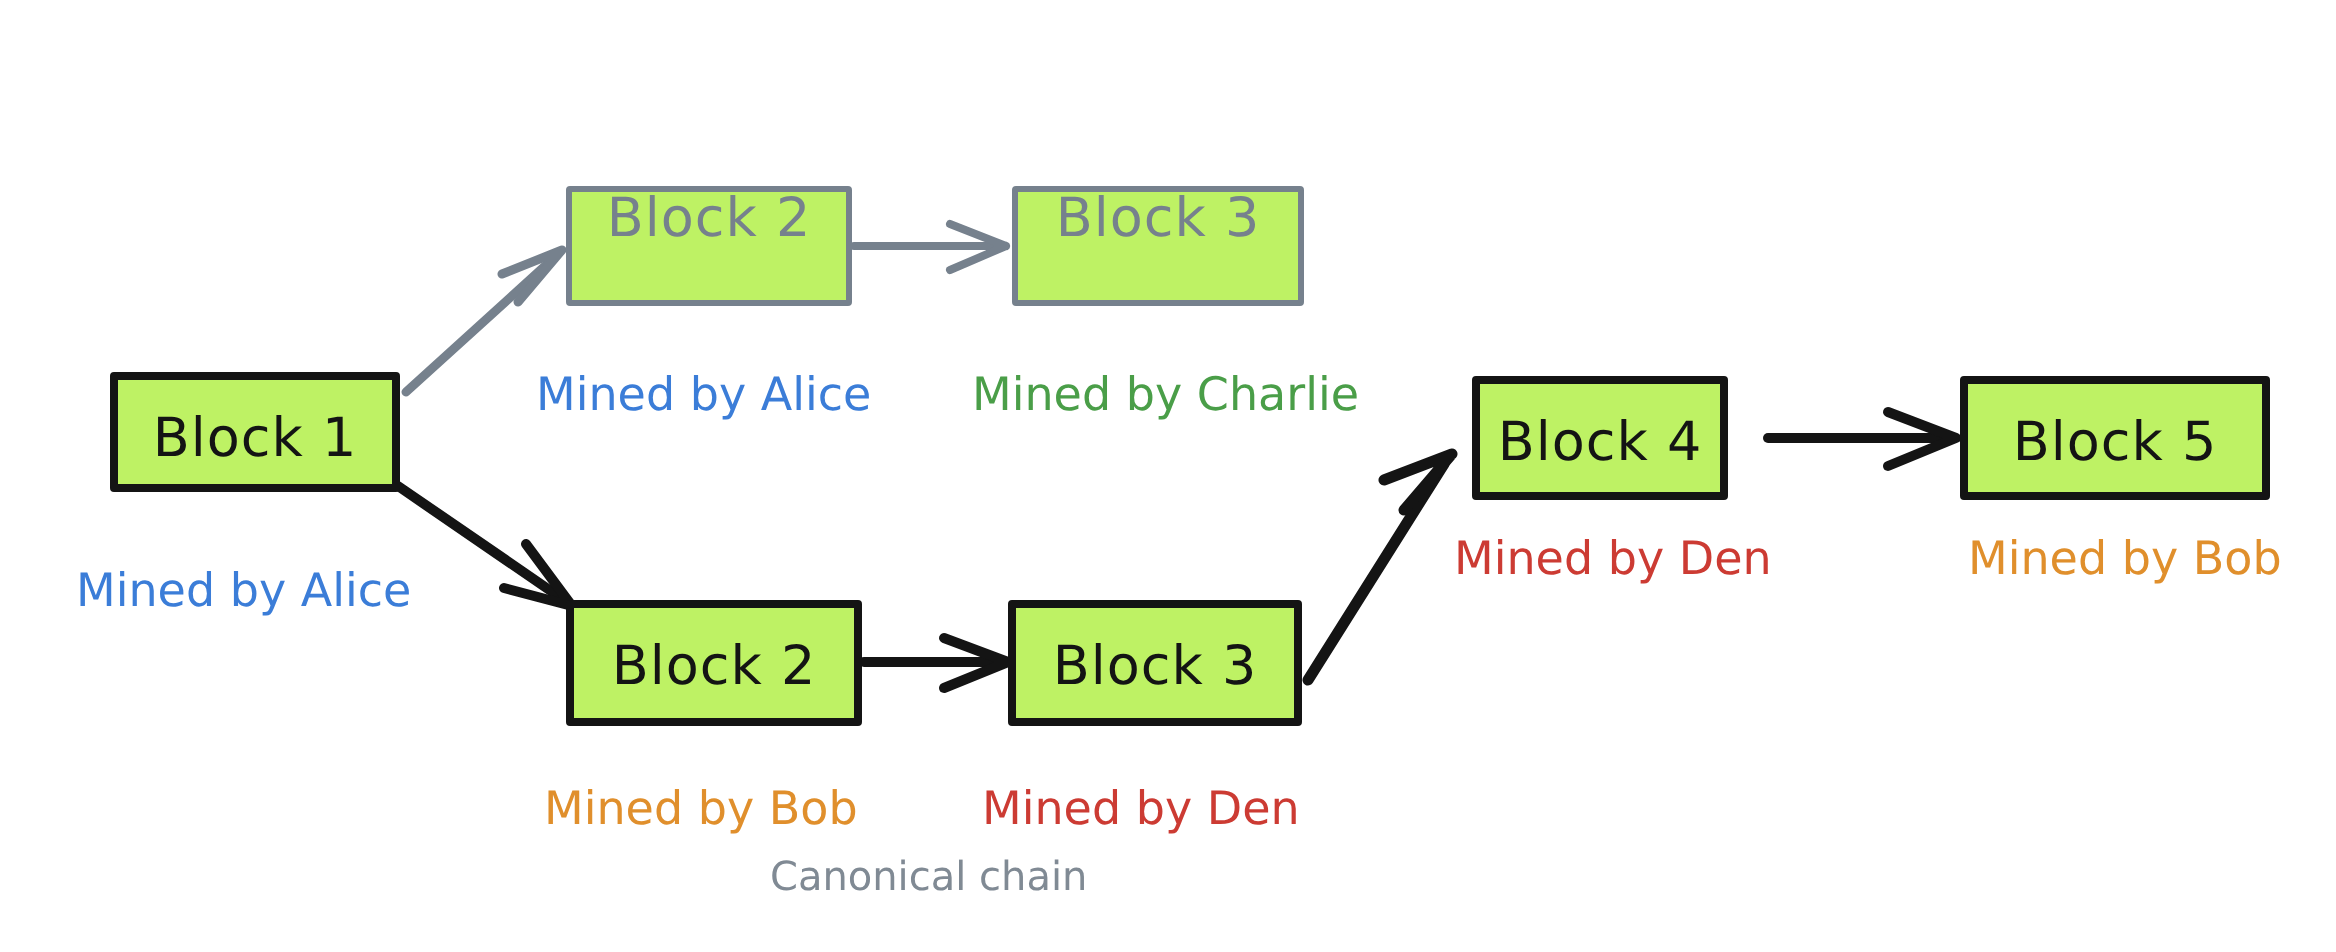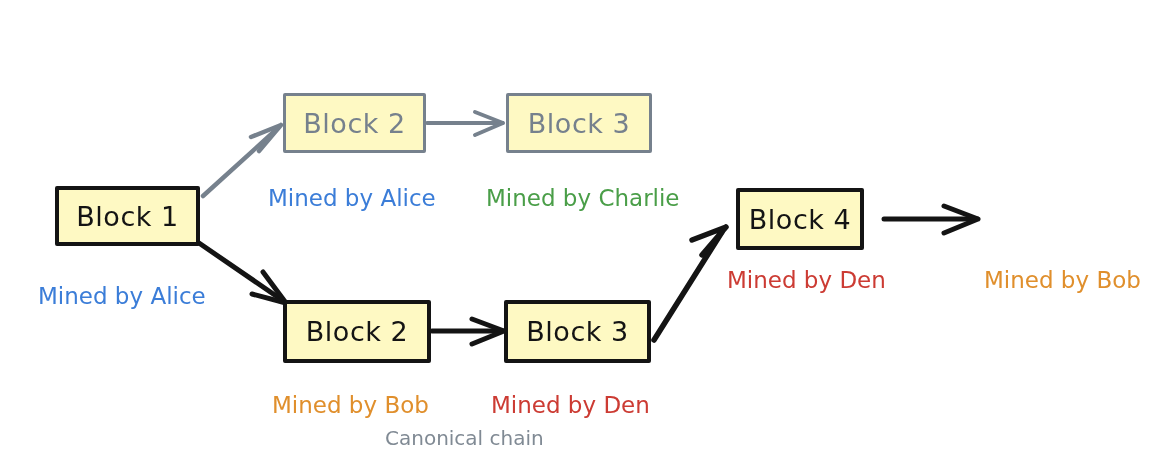--- a/index.html
+++ b/index.html
@@ -22,39 +22,39 @@
     left: 0;
     top: 0;
     width: 1168px;
     height: 476px;
     pointer-events: none;
   }
   .block {
     position: absolute;
     box-sizing: border-box;
     display: flex;
-    align-items: center;
+    align-items: flex-start;
     justify-content: center;
-    background: #fef9c3;
+    background: #bef264;
     border-style: solid;
     border-radius: 2px;
     z-index: 2;
   }
   .block-label {
     font-family: "DejaVu Sans", sans-serif;
     font-size: 27px;
     letter-spacing: 0.5px;
     white-space: nowrap;
     line-height: 1;
   }
   .block.main {
     border-width: 4px;
     border-color: #141414;
   }
-  .block.main .block-label { color: #141414; }
+  .block.main .block-label { color: #141414; margin-top: 16px; }
   .block.orphan {
     border-width: 3px;
     border-color: #76818d;
   }
   .block.orphan .block-label { color: #76818d; }
 
   .miner {
     position: absolute;
     font-family: "DejaVu Sans", sans-serif;
     font-size: 23px;
@@ -136,15 +136,18 @@
   <div class="block main" style="left:504px; top:300px; width:147px; height:63px;">
     <span class="block-label">Block 3</span>
   </div>
   <div class="miner" style="left:491px; top:394px; color:#cc3b33;">Mined by Den</div>
 
   <div class="block main" style="left:736px; top:188px; width:128px; height:62px;">
     <span class="block-label">Block 4</span>
   </div>
   <div class="miner" style="left:727px; top:269px; color:#cc3b33;">Mined by Den</div>
 
+  <div class="block main" style="left:980px; top:188px; width:155px; height:62px;">
+    <span class="block-label">Block 5</span>
+  </div>
   <div class="miner" style="left:984px; top:269px; color:#e08f2c;">Mined by Bob</div>
 
 </div>
 
 </body></html>

